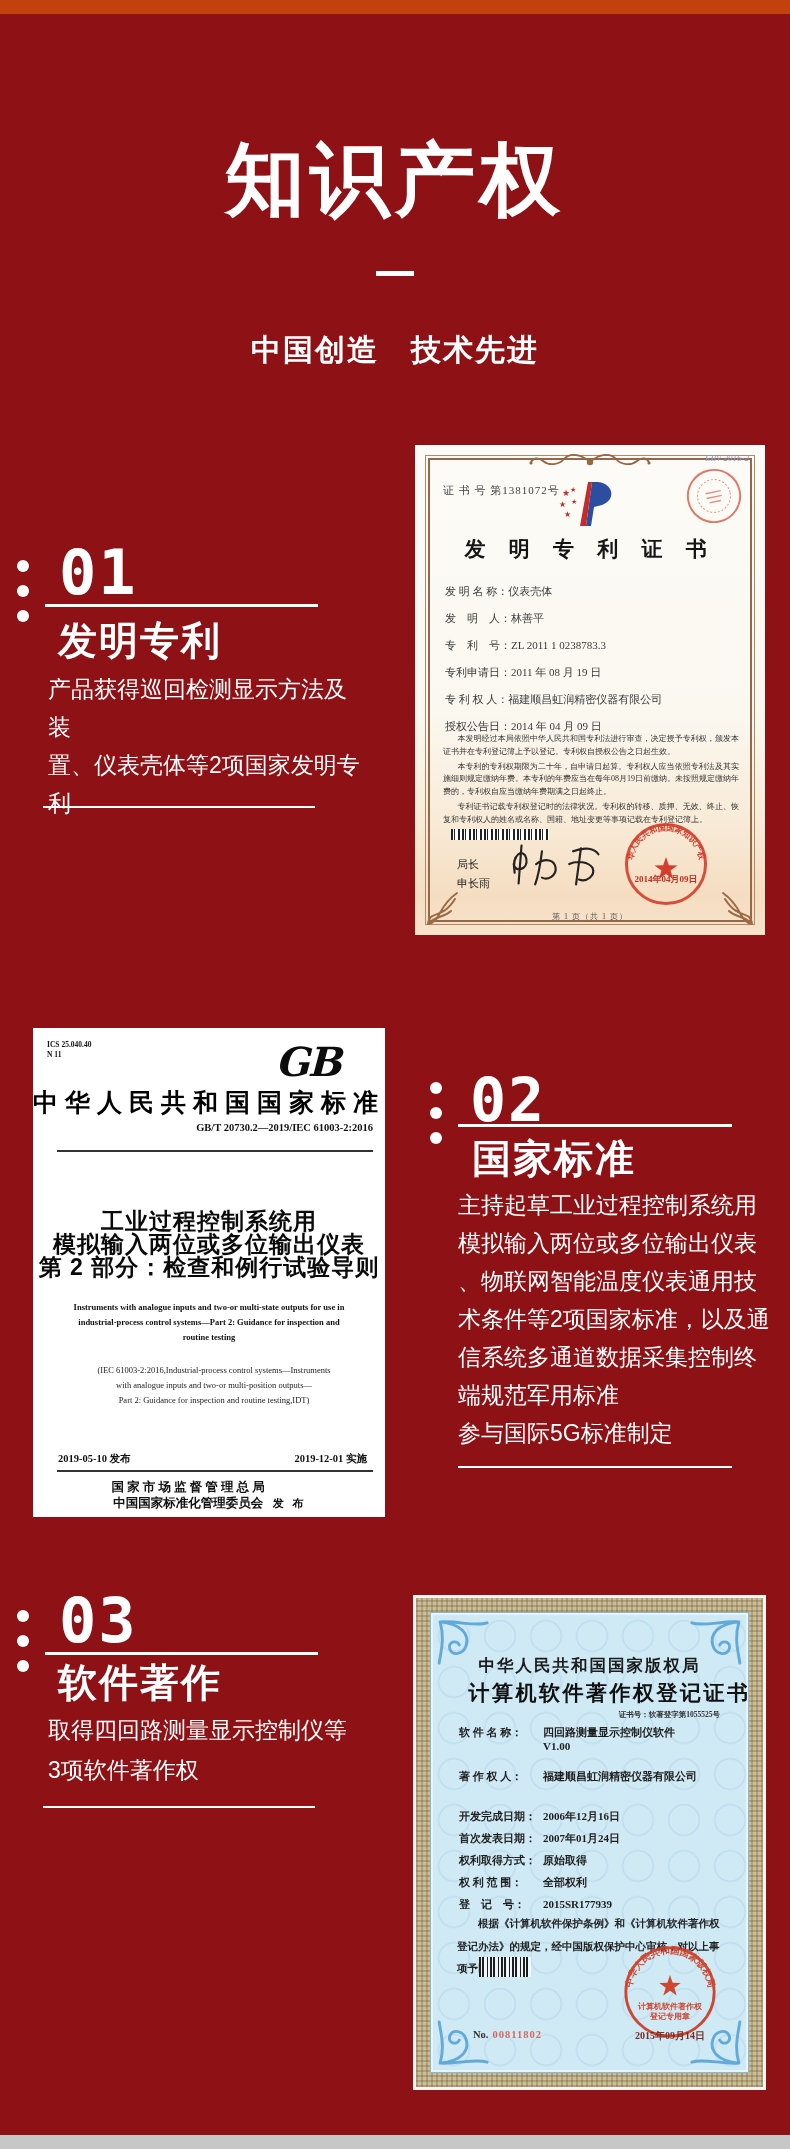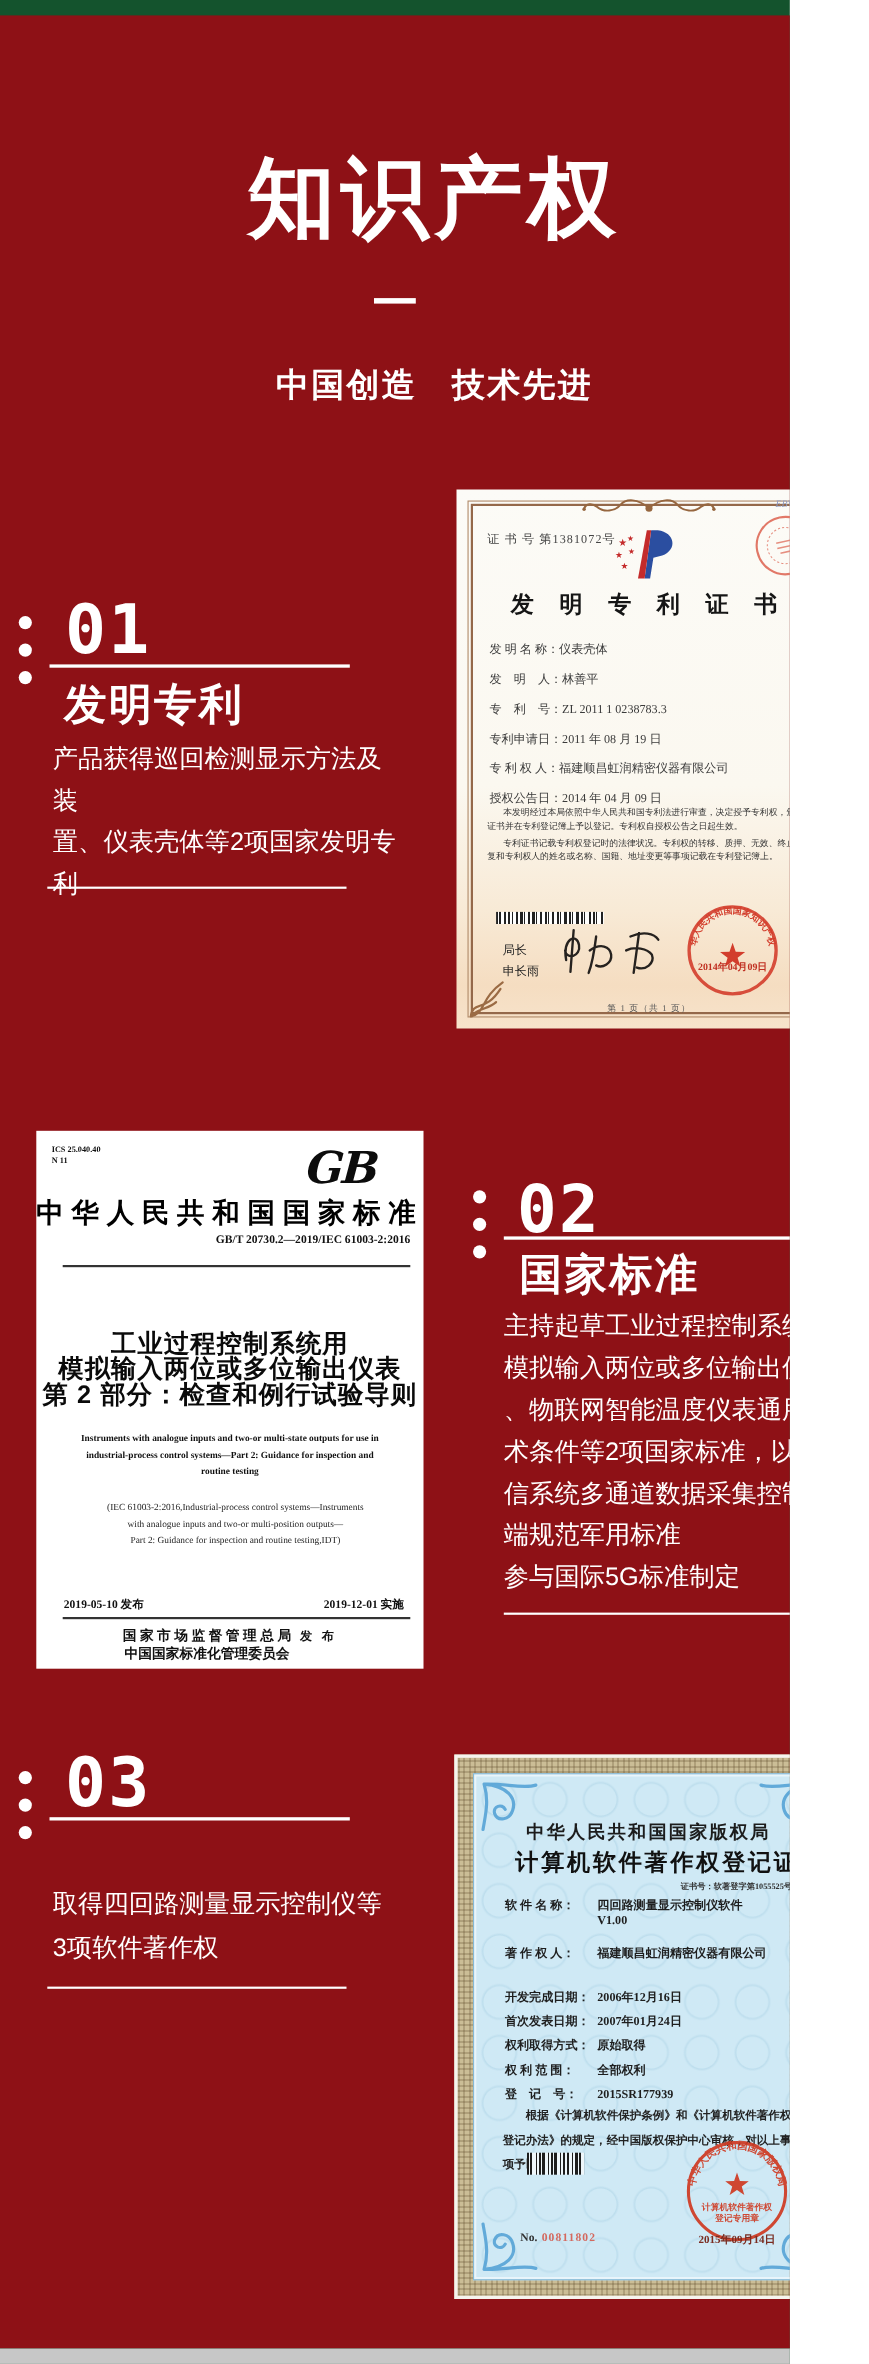--- a/index.html
+++ b/index.html
@@ -1,16 +1,16 @@
 <!DOCTYPE html>
 <html><head>
 <meta charset="utf-8">
 <style>
   html,body{margin:0;padding:0;background:#ffffff;}
-  .page{position:relative;width:718px;height:2149px;overflow:hidden;background:#14532d;
+  .page{position:relative;width:790px;height:2149px;overflow:hidden;background:#c2410c;
         font-family:"Liberation Sans","DejaVu Sans",sans-serif;}
   .red-bg{position:absolute;left:0;top:14px;width:790px;height:2121px;background:#8e1116;}
   .bottom-strip{position:absolute;left:0;top:2135px;width:790px;height:14px;background:#c7c7c7;}
 
   
   .hero-title{position:absolute;top:132px;left:0;width:790px;text-align:center;color:#fff;
               font-size:80px;font-weight:bold;letter-spacing:5px;line-height:1.2;margin:0;}
   .hero-dash{position:absolute;top:271px;left:50%;margin-left:-19px;width:38px;height:5px;background:#fff;}
   .hero-sub{position:absolute;top:330px;left:0;width:790px;text-align:center;color:#fff;
             font-size:30px;font-weight:bold;letter-spacing:2px;}
@@ -96,21 +96,21 @@
            line-height:23px;white-space:pre-line;font-family:"Liberation Sans","DejaVu Sans",sans-serif;
            letter-spacing:1px;color:#0a0a0a;}
   .g-en{position:absolute;top:272px;left:18px;right:18px;text-align:center;font-size:8.5px;font-weight:bold;
         line-height:1.75;white-space:pre-line;color:#111;}
   .g-iec{position:absolute;top:335px;left:28px;right:18px;text-align:center;font-size:8.5px;
          line-height:1.75;white-space:pre-line;color:#222;}
   .g-issue{position:absolute;left:25px;right:18px;top:424px;display:flex;justify-content:space-between;
            font-size:10.5px;font-weight:bold;}
   .g-rule2{position:absolute;left:24px;right:12px;top:442px;height:2px;background:#333;}
   .g-issuer{position:absolute;top:452px;left:0;width:100%;display:flex;justify-content:center;
-            align-items:flex-start;gap:8px;}
+            align-items:flex-end;gap:8px;}
   .g-issuer-names{font-size:12.5px;font-weight:bold;line-height:1.25;white-space:pre-line;text-align:center;}
   .g-publish{font-size:11px;font-weight:bold;letter-spacing:3px;}
 
   
   #swcert{position:absolute;left:413px;top:1595px;width:353px;height:495px;
           background-color:#cbbd96;border:3px solid #f6f4ee;box-sizing:border-box;
           background-image:repeating-linear-gradient(0deg,rgba(92,72,40,.25) 0 2px,transparent 2px 5px),
                            repeating-linear-gradient(90deg,rgba(92,72,40,.25) 0 2px,transparent 2px 5px);
           font-family:"Liberation Serif","DejaVu Serif",serif;}
   .s-inner{position:absolute;inset:14px;background-color:#cfe9f5;border:1px solid #86b9d6;
@@ -197,20 +197,21 @@
     <div class="p-fields">
       <div class="p-row"><span class="p-label">发 明 名 称：</span><span class="p-value">仪表壳体</span></div>
       <div class="p-row"><span class="p-label">发　明　人：</span><span class="p-value">林善平</span></div>
       <div class="p-row"><span class="p-label">专　利　号：</span><span class="p-value">ZL 2011 1 0238783.3</span></div>
       <div class="p-row"><span class="p-label">专利申请日：</span><span class="p-value">2011 年 08 月 19 日</span></div>
       <div class="p-row"><span class="p-label">专 利 权 人：</span><span class="p-value">福建顺昌虹润精密仪器有限公司</span></div>
       <div class="p-row"><span class="p-label">授权公告日：</span><span class="p-value">2014 年 04 月 09 日</span></div>
     </div>
     <div class="p-pars">
       <p>本发明经过本局依照中华人民共和国专利法进行审查，决定授予专利权，颁发本证书并在专利登记簿上予以登记。专利权自授权公告之日起生效。</p>
+      <p>本专利的专利权期限为二十年，自申请日起算。专利权人应当依照专利法及其实施细则规定缴纳年费。本专利的年费应当在每年08月19日前缴纳。未按照规定缴纳年费的，专利权自应当缴纳年费期满之日起终止。</p>
       <p>专利证书记载专利权登记时的法律状况。专利权的转移、质押、无效、终止、恢复和专利权人的姓名或名称、国籍、地址变更等事项记载在专利登记簿上。</p>
     </div>
     <div class="p-barcode"></div>
     <div class="p-director">
       <span>局长</span><br>
       <span>申长雨</span>
     </div>
     <svg class="p-signature" viewBox="0 0 115 55">
       <path d="M12,36 C8,16 22,10 24,22 C26,33 12,36 11,27 M19,8 L16,47 M40,14 C38,30 36,40 33,48 M34,27 C44,20 53,23 54,31 C55,39 46,44 40,41 M72,14 C84,9 94,11 98,17 M80,11 L75,48 M68,27 C76,23 88,25 92,31 C95,39 86,46 78,43" stroke="#26221f" stroke-width="2.2" fill="none" stroke-linecap="round"></path>
     </svg>
@@ -284,20 +285,21 @@
   </div>
 
   <div class="sec" id="sec03">
     <div class="dots">
       <span></span>
       <span></span>
       <span></span>
     </div>
     <div class="num">03</div>
     <div class="num-line"></div>
+    <h2>软件著作</h2>
     <p class="body">取得四回路测量显示控制仪等
 3项软件著作权</p>
     <div class="end-line"></div>
   </div>
 
   <div id="swcert">
     <div class="s-inner">
       <svg class="s-flo tl" viewBox="0 0 60 50">
         <path d="M3,3 C25,5 34,16 30,28 C27,37 16,39 13,31 C11,24 20,21 23,27 M3,3 C8,20 4,33 2,46 M3,3 C22,2 40,8 52,4" stroke="#4f9fd4" stroke-width="3" fill="none" stroke-linecap="round" opacity="0.85"></path>
       </svg>

